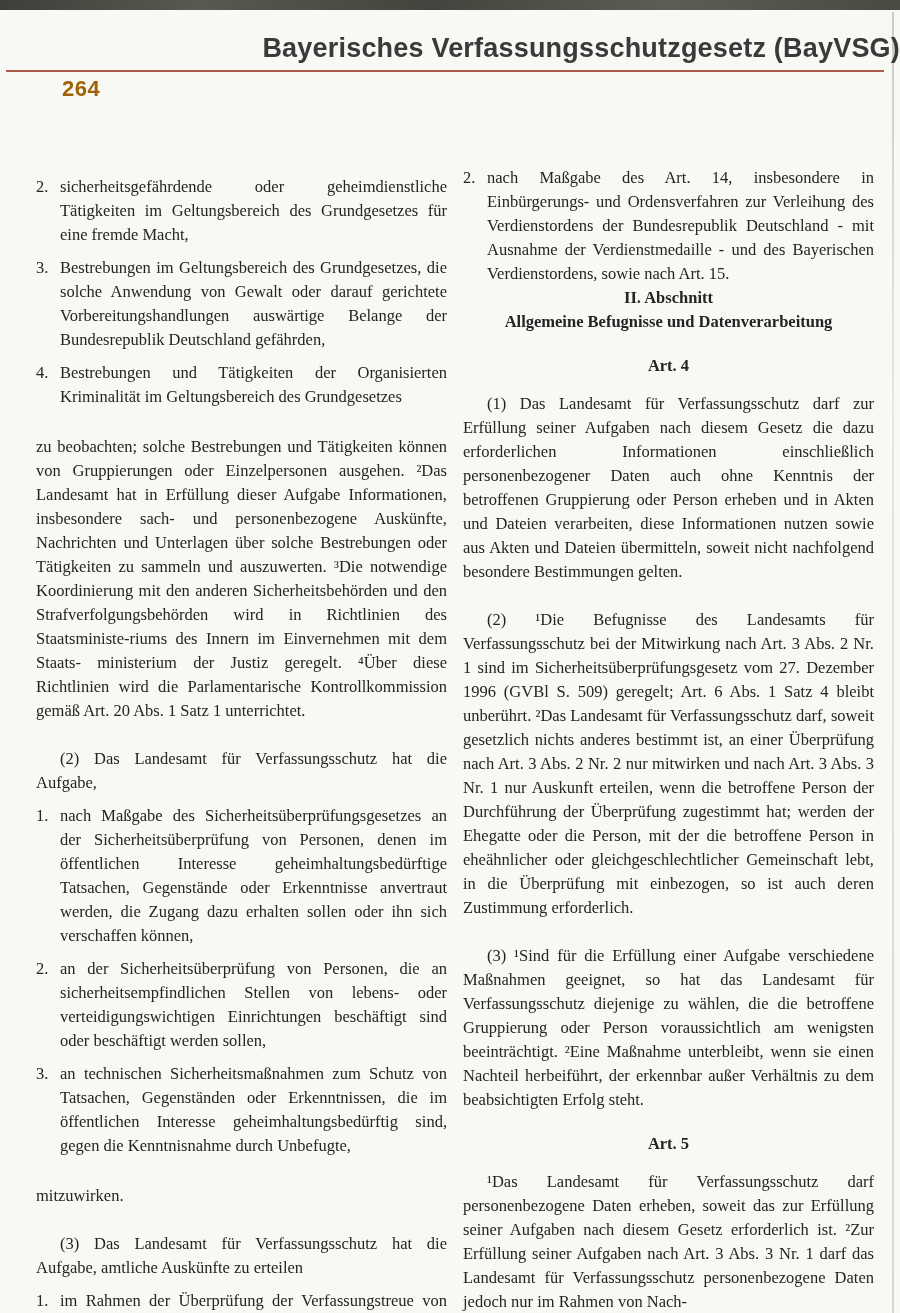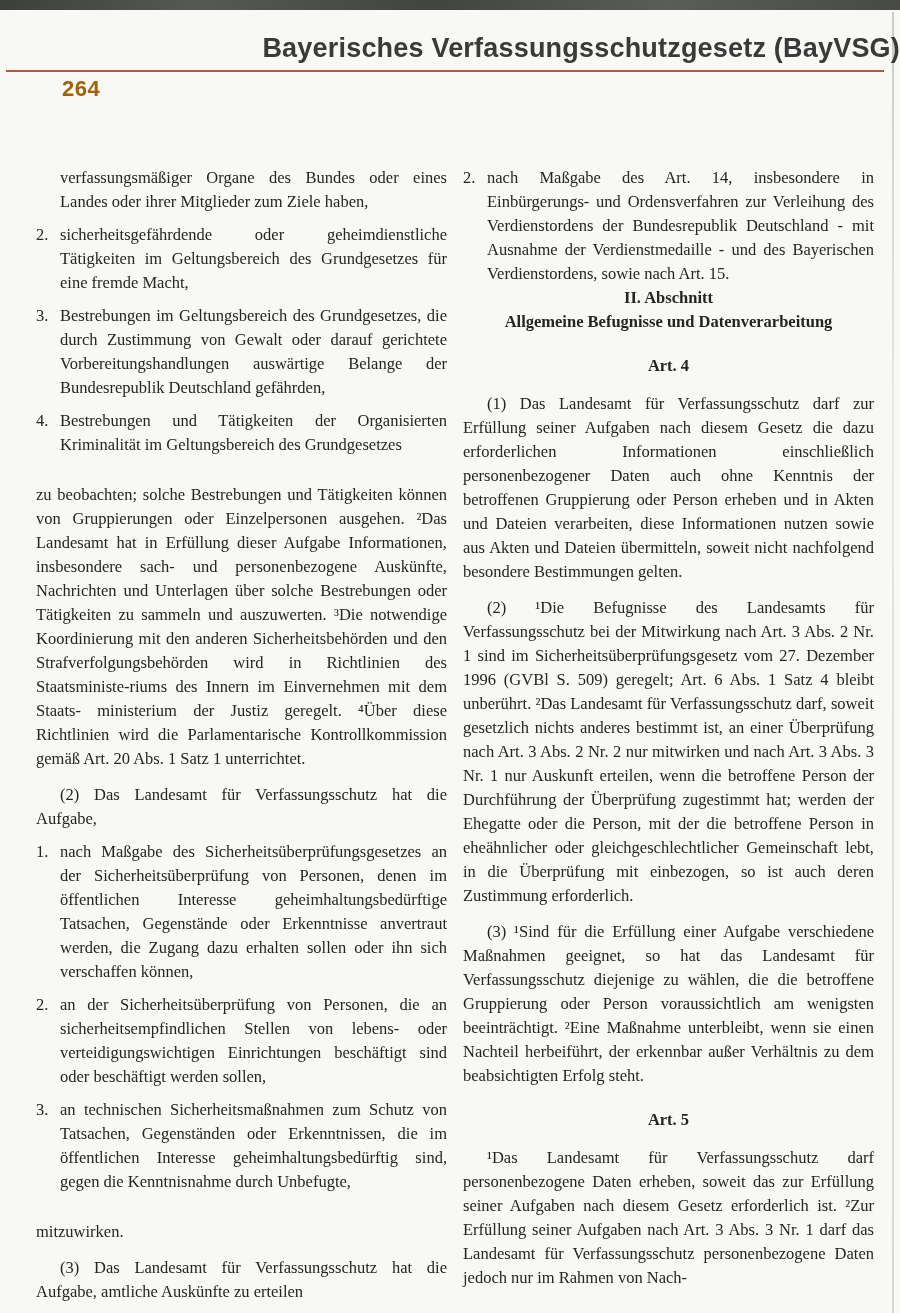--- a/index.html
+++ b/index.html
@@ -38,21 +38,21 @@
   }
   .columns { display: flex; padding: 104px 26px 0 36px; gap: 16px; }
   .col { width: 411px; }
   p, .li, .heading { font-size: 16.5px; line-height: 24px; margin: 0; }
   p { text-align: justify; }
   .cont { margin-left: 24px; }
   .li { display: flex; margin-top: 9px; }
   .li .num { flex: 0 0 24px; width: 24px; }
   .li .litext { flex: 1; text-align: justify; }
   .flush { margin-top: 26px; }
-  .indent { text-indent: 24px; margin-top: 12px; }
+  .indent { text-indent: 24px; margin-top: 24px; }
   .heading { font-weight: bold; text-align: center; }
   .gap-xl { }
   .gap-lg { margin-top: 20px; }
   .gap-md { margin-top: 14px; }
   .first { margin-top: 0; }
 </style>
 </head>
 <body>
 
 <div class="top-band"></div>
@@ -60,28 +60,27 @@
 
 <div class="page-header">
   <div class="page-number">264</div>
   <div class="page-title">Bayerisches Verfassungsschutzgesetz (BayVSG)</div>
   <div class="header-rule"></div>
 </div>
 
 <div class="columns">
 
   <div class="col">
-    <p class="cont first">verfassungsmäßiger Organe des Bundes oder eines Landes oder ihrer Mitglieder zum Ziele haben,</p>
     <div class="li">
       <span class="num">2.</span>
       <span class="litext">sicherheitsgefährdende oder geheimdienstliche Tätigkeiten im Geltungsbereich des Grundgesetzes für eine fremde Macht,</span>
     </div>
     <div class="li">
       <span class="num">3.</span>
-      <span class="litext">Bestrebungen im Geltungsbereich des Grundgesetzes, die durch Zustimmung von Gewalt oder darauf gerichtete Vorbereitungshandlungen auswärtige Belange der Bundesrepublik Deutschland gefährden,</span>
+      <span class="litext">Bestrebungen im Geltungsbereich des Grundgesetzes, die solche Anwendung von Gewalt oder darauf gerichtete Vorbereitungshandlungen auswärtige Belange der Bundesrepublik Deutschland gefährden,</span>
     </div>
     <div class="li">
       <span class="num">4.</span>
       <span class="litext">Bestrebungen und Tätigkeiten der Organisierten Kriminalität im Geltungsbereich des Grundgesetzes</span>
     </div>
     <p class="flush">zu beobachten; solche Bestrebungen und Tätigkeiten können von Gruppierungen oder Einzelpersonen ausgehen. ²Das Landesamt hat in Erfüllung dieser Aufgabe Informationen, insbesondere sach- und personenbezogene Auskünfte, Nachrichten und Unterlagen über solche Bestrebungen oder Tätigkeiten zu sammeln und auszuwerten. ³Die notwendige Koordinierung mit den anderen Sicherheitsbehörden und den Strafverfolgungsbehörden wird in Richtlinien des Staatsministe-riums des Innern im Einvernehmen mit dem Staats- ministerium der Justiz geregelt. ⁴Über diese Richtlinien wird die Parlamentarische Kontrollkommission gemäß Art. 20 Abs. 1 Satz 1 unterrichtet.</p>
     <p class="indent">(2) Das Landesamt für Verfassungsschutz hat die Aufgabe,</p>
     <div class="li">
       <span class="num">1.</span>
       <span class="litext">nach Maßgabe des Sicherheitsüberprüfungsgesetzes an der Sicherheitsüberprüfung von Personen, denen im öffentlichen Interesse geheimhaltungsbedürftige Tatsachen, Gegenstände oder Erkenntnisse anvertraut werden, die Zugang dazu erhalten sollen oder ihn sich verschaffen können,</span>

